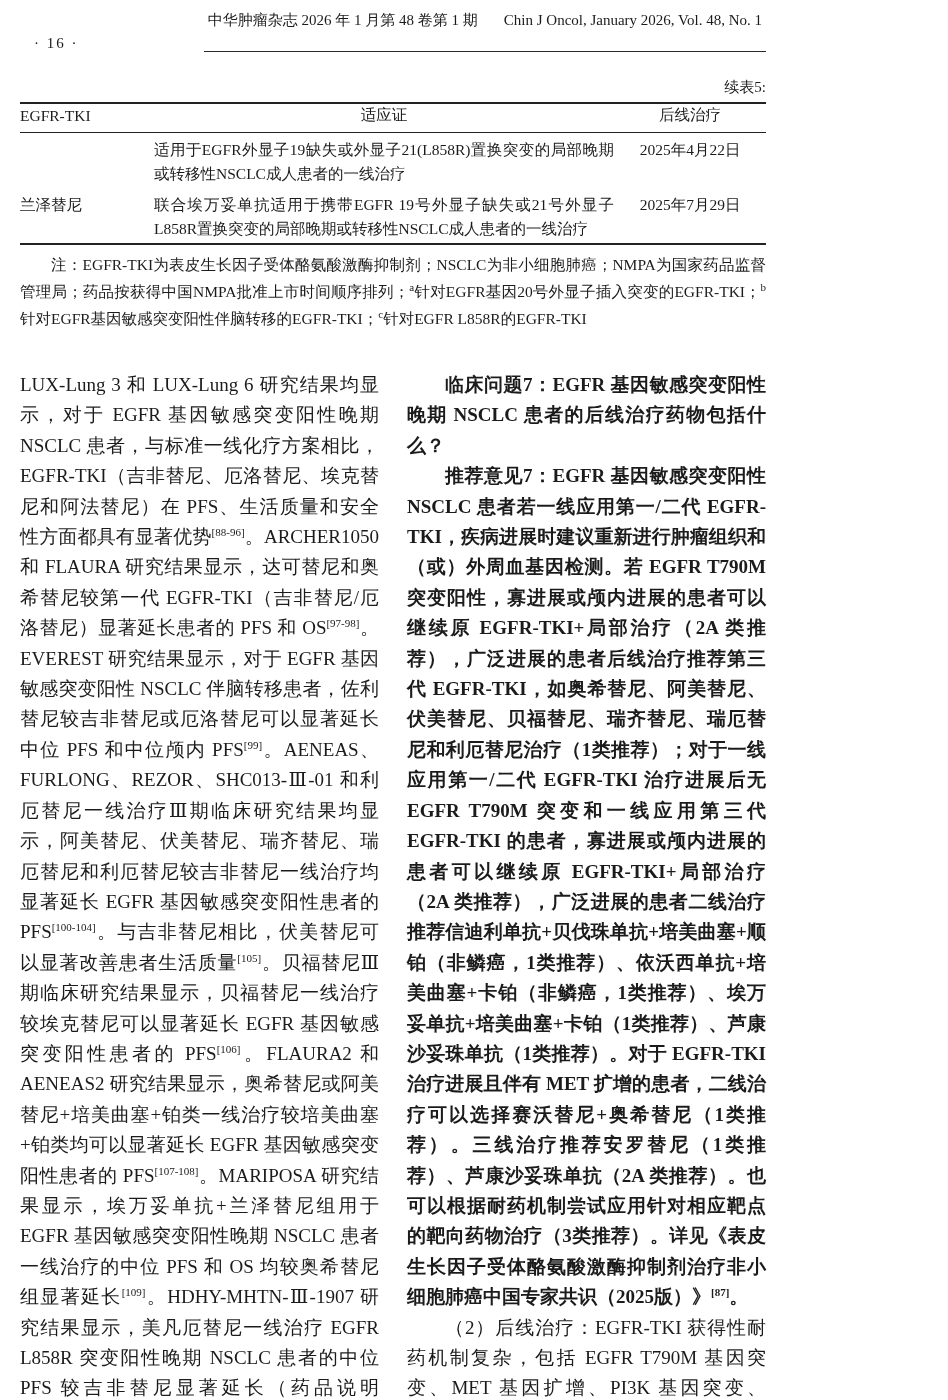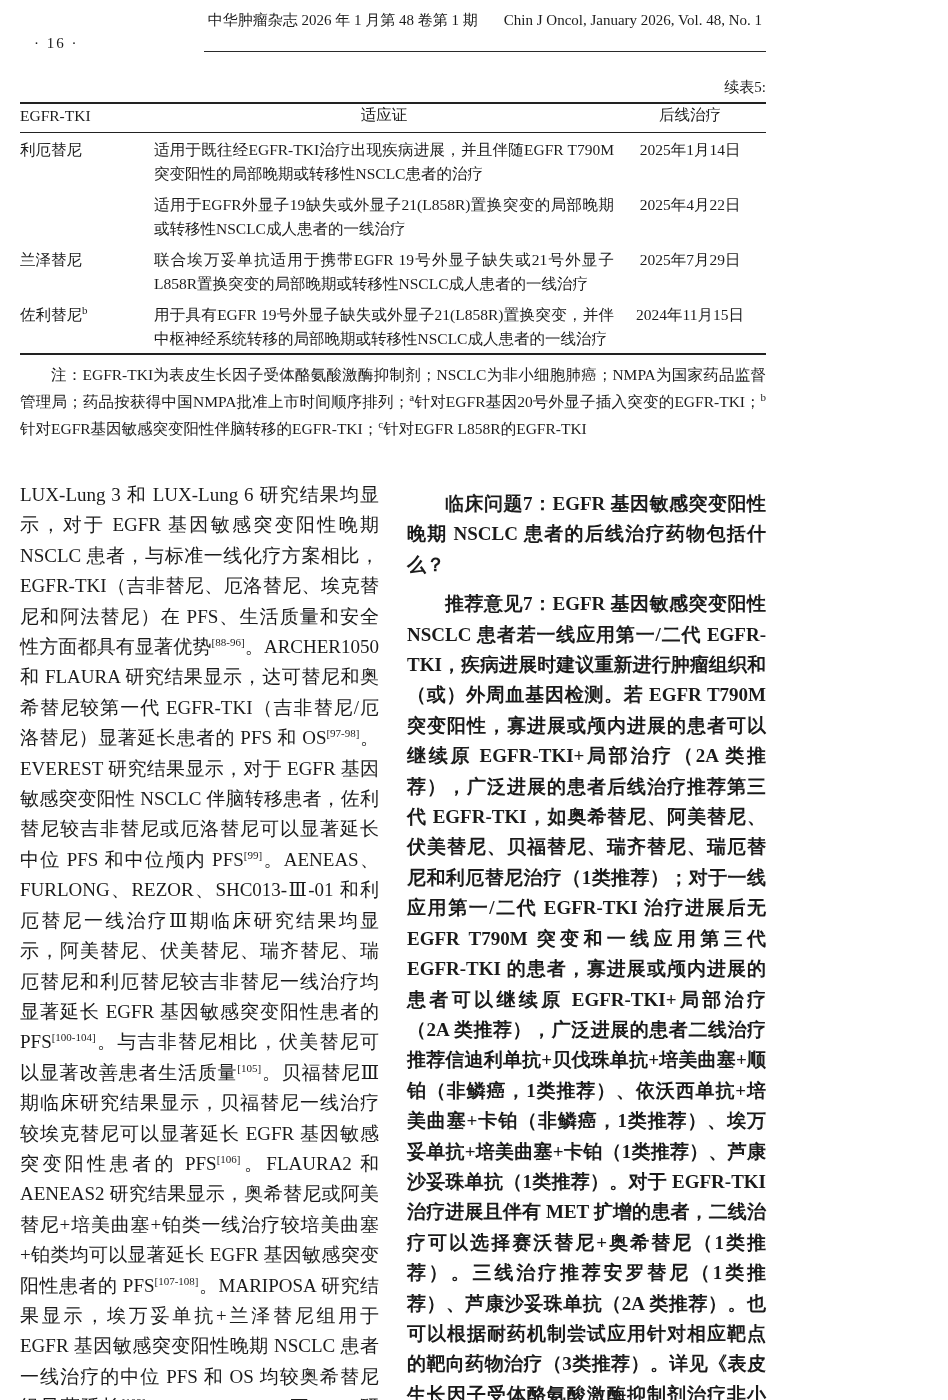--- a/index.html
+++ b/index.html
@@ -47,21 +47,21 @@
 
   .note{
     font-size:15.5px;line-height:27px;margin:6px 0 0 0;
     text-align:justify;text-indent:2em;
   }
 
   
   .columns{display:flex;gap:28px;margin-top:38px;}
   .col{flex:1;min-width:0;font-size:19px;line-height:30.4px;text-align:justify;}
   .col p{margin:0;}
-  .col p.indent{text-indent:2em;margin-top:9px;}
+  .col p.indent{text-indent:2em;}
   .col p.bold{font-weight:700;}
   sup{font-size:11px;line-height:0;vertical-align:super;letter-spacing:0;}
 </style>
 </head>
 <body>
 
 <div class="page">
 
   <div class="header">
     <span class="page-num">· 16 ·</span>
@@ -73,38 +73,28 @@
   <table class="egfr">
     <thead>
       <tr>
         <th class="h-drug">EGFR-TKI</th>
         <th class="h-ind">适应证</th>
         <th class="h-date">后线治疗</th>
       </tr>
     </thead>
     <tbody id="table-body">
         <tr>
-          <td class="c-drug">利厄替尼</td>
-          <td class="c-ind">适用于既往经EGFR-TKI治疗出现疾病进展，并且伴随EGFR T790M突变阳性的局部晚期或转移性NSCLC患者的治疗</td>
-          <td class="c-date">2025年1月14日</td>
-        </tr>
-        <tr>
           <td class="c-drug"></td>
           <td class="c-ind">适用于EGFR外显子19缺失或外显子21(L858R)置换突变的局部晚期或转移性NSCLC成人患者的一线治疗</td>
           <td class="c-date">2025年4月22日</td>
         </tr>
         <tr>
           <td class="c-drug">兰泽替尼</td>
           <td class="c-ind">联合埃万妥单抗适用于携带EGFR 19号外显子缺失或21号外显子L858R置换突变的局部晚期或转移性NSCLC成人患者的一线治疗</td>
           <td class="c-date">2025年7月29日</td>
-        </tr>
-        <tr>
-          <td class="c-drug">佐利替尼<sup>b</sup></td>
-          <td class="c-ind">用于具有EGFR 19号外显子缺失或外显子21(L858R)置换突变，并伴中枢神经系统转移的局部晚期或转移性NSCLC成人患者的一线治疗</td>
-          <td class="c-date">2024年11月15日</td>
         </tr>
       </tbody>
   </table>
 
   <p class="note">注：EGFR-TKI为表皮生长因子受体酪氨酸激酶抑制剂；NSCLC为非小细胞肺癌；NMPA为国家药品监督管理局；药品按获得中国NMPA批准上市时间顺序排列；<sup>a</sup>针对EGFR基因20号外显子插入突变的EGFR-TKI；<sup>b</sup>针对EGFR基因敏感突变阳性伴脑转移的EGFR-TKI；<sup>c</sup>针对EGFR L858R的EGFR-TKI</p>
 
   <div class="columns">
     <div class="col" id="left-col">
         <p class="">LUX-Lung 3 和 LUX-Lung 6 研究结果均显示，对于 EGFR 基因敏感突变阳性晚期 NSCLC 患者，与标准一线化疗方案相比，EGFR-TKI（吉非替尼、厄洛替尼、埃克替尼和阿法替尼）在 PFS、生活质量和安全性方面都具有显著优势<sup>[88-96]</sup>。ARCHER1050 和 FLAURA 研究结果显示，达可替尼和奥希替尼较第一代 EGFR-TKI（吉非替尼/厄洛替尼）显著延长患者的 PFS 和 OS<sup>[97-98]</sup>。EVEREST 研究结果显示，对于 EGFR 基因敏感突变阳性 NSCLC 伴脑转移患者，佐利替尼较吉非替尼或厄洛替尼可以显著延长中位 PFS 和中位颅内 PFS<sup>[99]</sup>。AENEAS、FURLONG、REZOR、SHC013-Ⅲ-01 和利厄替尼一线治疗Ⅲ期临床研究结果均显示，阿美替尼、伏美替尼、瑞齐替尼、瑞厄替尼和利厄替尼较吉非替尼一线治疗均显著延长 EGFR 基因敏感突变阳性患者的 PFS<sup>[100-104]</sup>。与吉非替尼相比，伏美替尼可以显著改善患者生活质量<sup>[105]</sup>。贝福替尼Ⅲ期临床研究结果显示，贝福替尼一线治疗较埃克替尼可以显著延长 EGFR 基因敏感突变阳性患者的 PFS<sup>[106]</sup>。FLAURA2 和 AENEAS2 研究结果显示，奥希替尼或阿美替尼+培美曲塞+铂类一线治疗较培美曲塞+铂类均可以显著延长 EGFR 基因敏感突变阳性患者的 PFS<sup>[107-108]</sup>。MARIPOSA 研究结果显示，埃万妥单抗+兰泽替尼组用于 EGFR 基因敏感突变阳性晚期 NSCLC 患者一线治疗的中位 PFS 和 OS 均较奥希替尼组显著延长<sup>[109]</sup>。HDHY-MHTN-Ⅲ-1907 研究结果显示，美凡厄替尼一线治疗 EGFR L858R 突变阳性晚期 NSCLC 患者的中位 PFS 较吉非替尼显著延长（药品说明书）。</p>
       </div>

